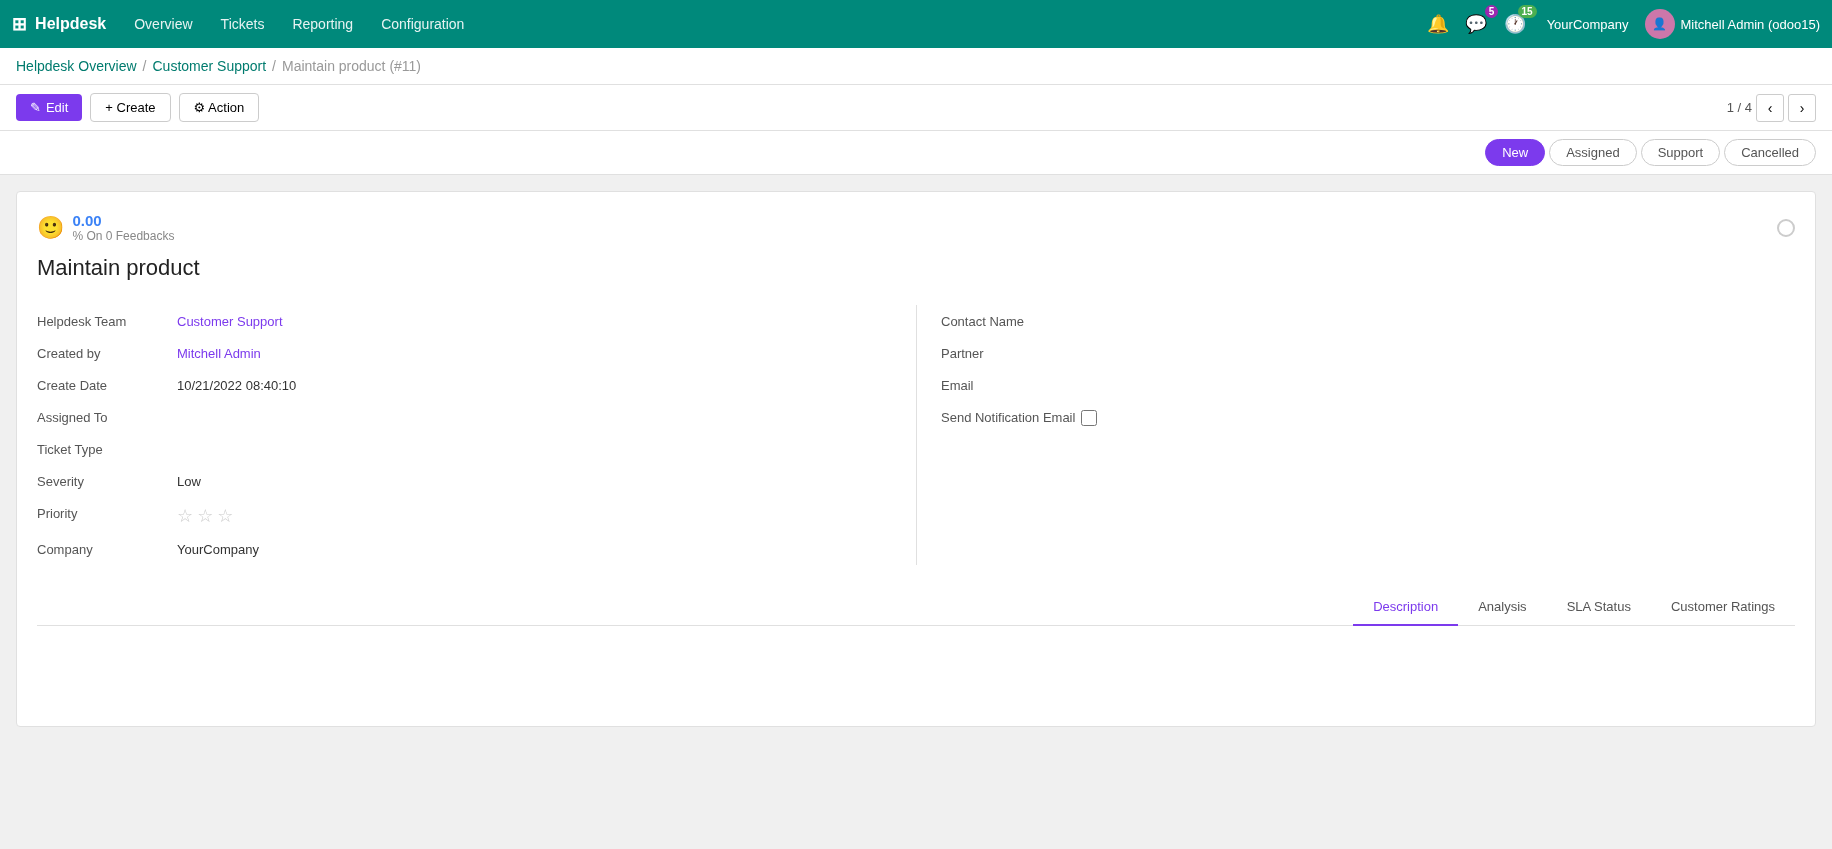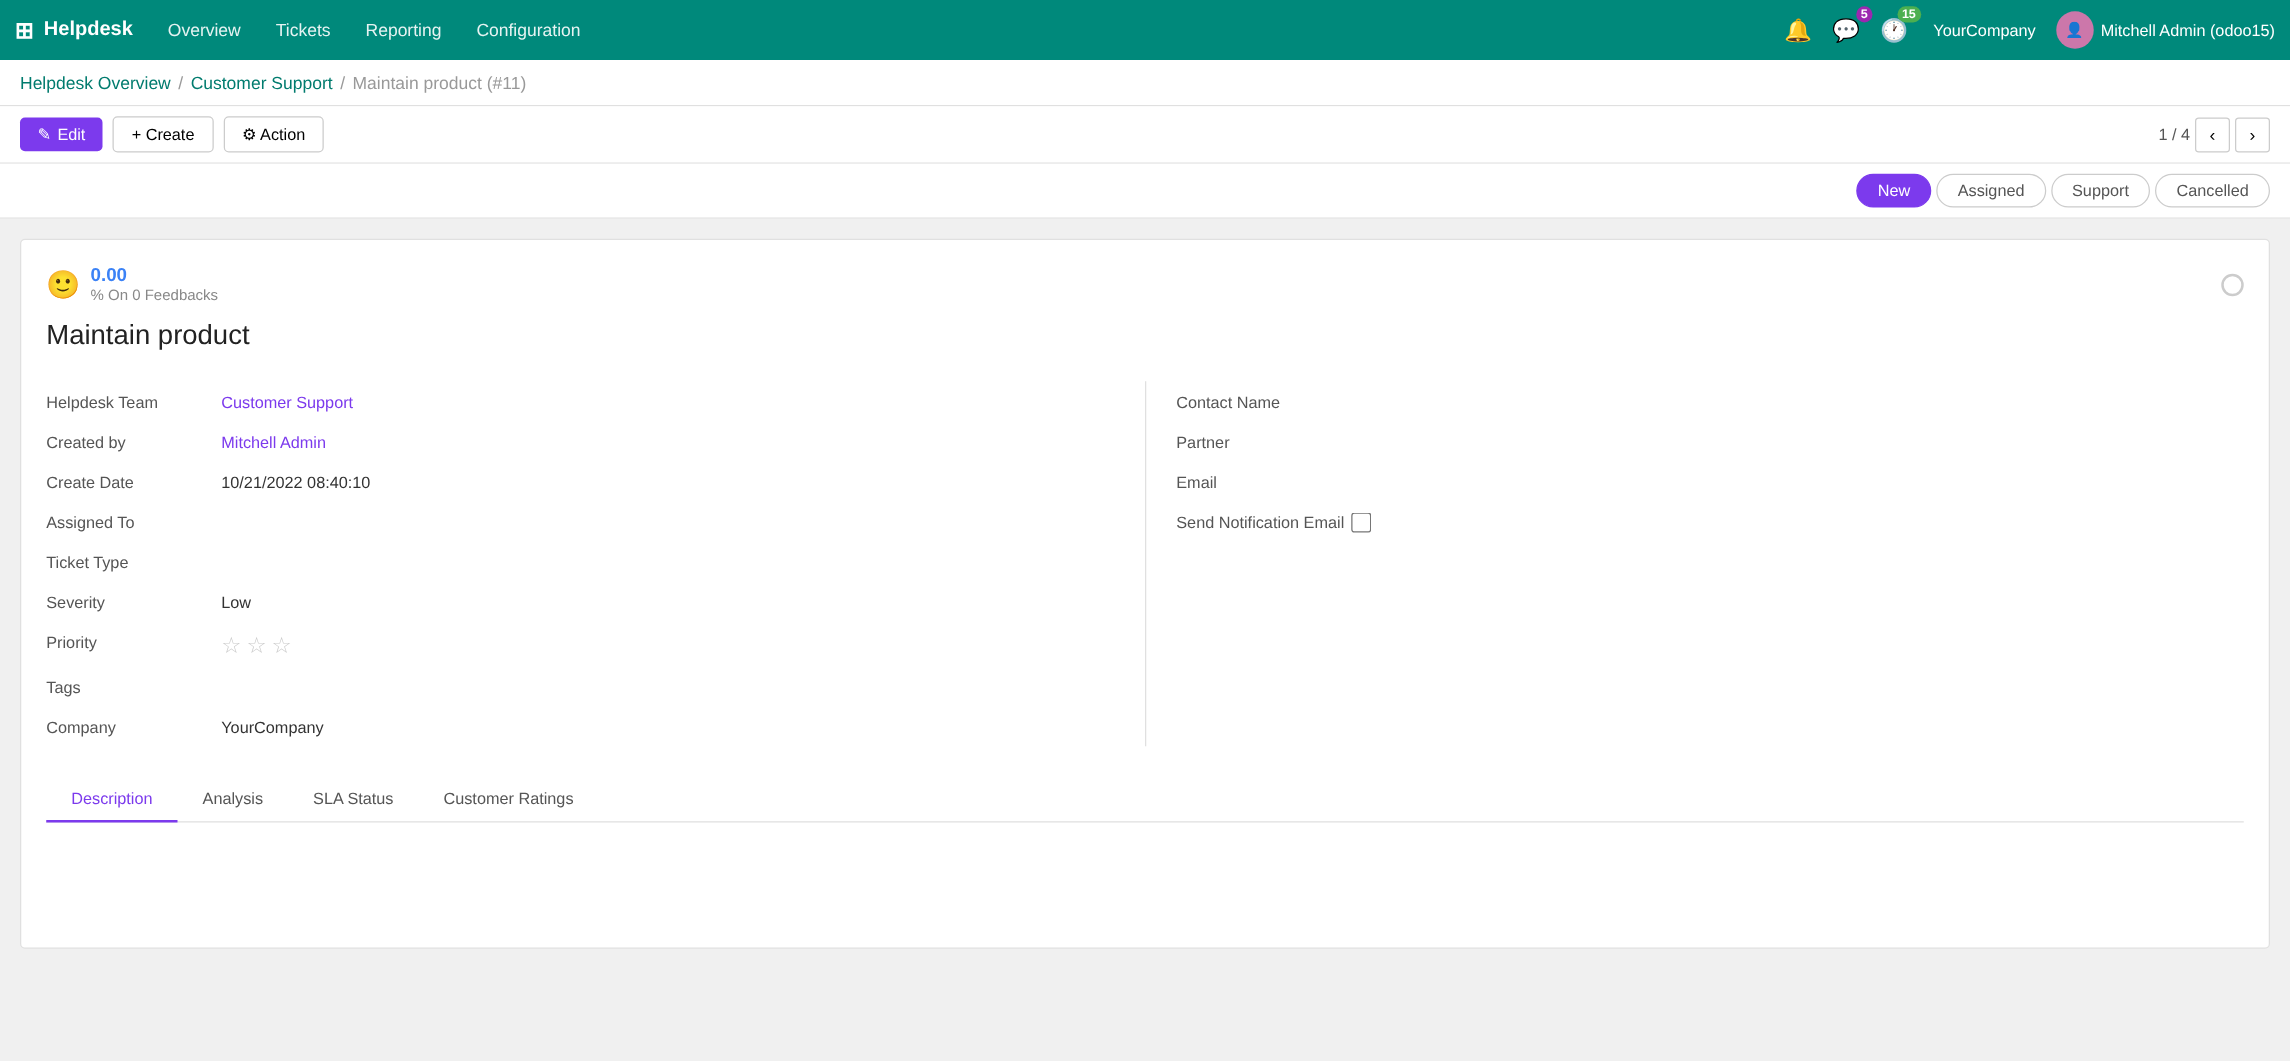--- a/index.html
+++ b/index.html
@@ -168,20 +168,21 @@
     
     .form-checkbox {
       width: 16px; height: 16px; border: 1px solid #aaa;
       margin-top: 3px;
     }
 
     
     .tabs-bar {
       display: flex; gap: 0; border-bottom: 1px solid #e0e0e0;
       margin-top: 24px;
+      justify-content: flex-end;
     }
     .tab-item {
       padding: 10px 20px; cursor: pointer; font-size: 13px; color: #555;
       border-bottom: 2px solid transparent; margin-bottom: -1px;
     }
     .tab-item.active {
       color: #7C3AED; border-bottom: 2px solid #7C3AED; font-weight: 500;
     }
     .form-card-inner { position: relative; }
   </style>
@@ -298,24 +299,20 @@
           </div>
           <div class="form-row">
             <div class="form-label">Priority</div>
             <div class="stars">
               <span class="star">☆</span>
               <span class="star">☆</span>
               <span class="star">☆</span>
             </div>
           </div>
           <div class="form-row">
-            <div class="form-label">Tags</div>
-            <div class="form-value" style="min-width:200px; min-height:20px;"></div>
-          </div>
-          <div class="form-row">
             <div class="form-label">Company</div>
             <div class="form-value">YourCompany</div>
           </div>
         </div>
 
         <div class="form-right">
           <div class="form-row">
             <div class="form-label">Contact Name</div>
             <div class="form-value" style="min-width:200px; min-height:20px;"></div>
           </div>

